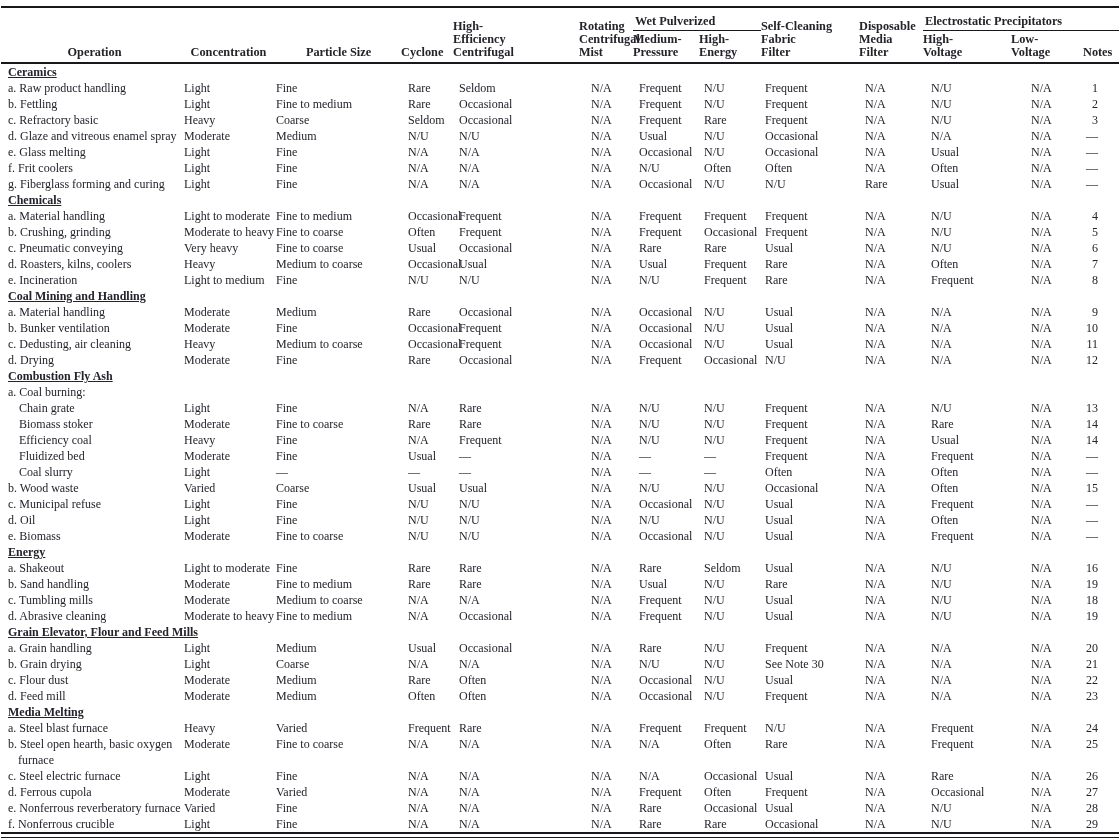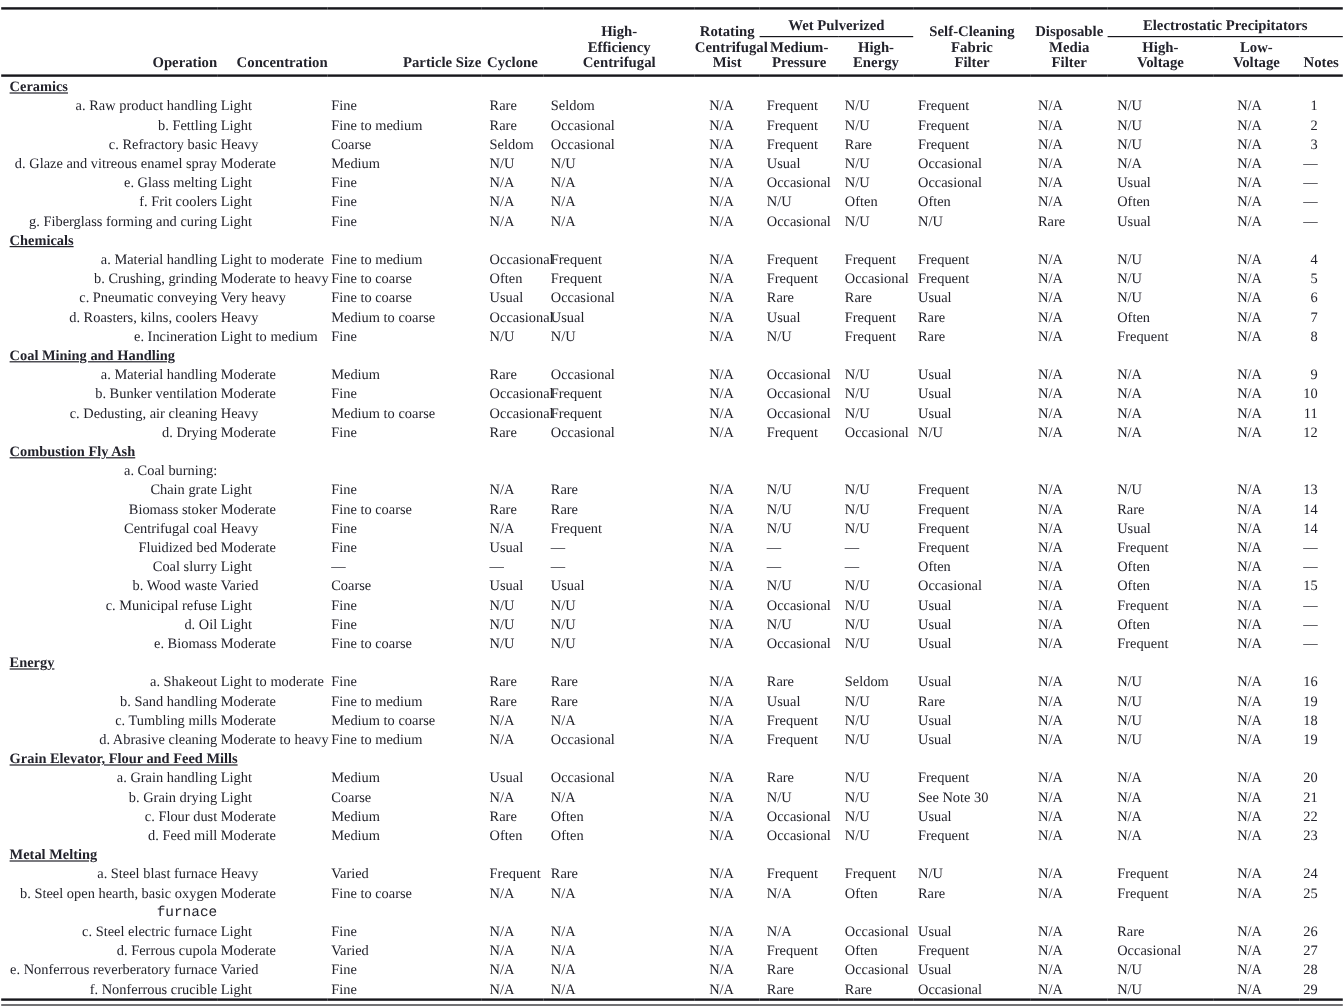--- a/index.html
+++ b/index.html
@@ -20,34 +20,34 @@
     border-top:2.5px solid var(--rule);
     border-bottom:2px solid var(--rule);
   }
   col.w1{width:180px}col.w2{width:92px}col.w3{width:128px}col.w4{width:52px}
   col.w5{width:126px}col.w6{width:54px}col.w7{width:66px}col.w8{width:62px}
   col.w9{width:98px}col.w10{width:64px}col.w11{width:88px}col.w12{width:72px}
   col.w13{width:36px}
   thead{border-bottom:2px solid var(--rule);}
   th{
     font-weight:bold;font-size:12.3px;line-height:13px;padding:2px 0 3px 0;
-    vertical-align:bottom;text-align:center;white-space:pre-line;overflow:visible;
+    vertical-align:bottom;text-align:left;white-space:pre-line;overflow:visible;
   }
   thead tr.r1 th.span{height:19px;border-bottom:1.4px solid var(--rule);padding:1px 2px 2px 2px;vertical-align:bottom;white-space:nowrap;}
-  th.hL{text-align:right;margin-top:48px;}
+  th.hL{text-align:center;margin-top:48px;}
   th.h1{padding-left:7px}th.h2{padding-left:3px}th.h3{padding-left:3px}
   tbody td{
     font-size:12px;line-height:16px;height:16px;padding:0;
     vertical-align:top;white-space:nowrap;overflow:visible;
   }
   td.section{font-weight:bold;padding-left:7px;text-decoration:underline;}
-  td.op{padding-left:7px;text-align:right;}
+  td.op{padding-left:7px;}
   td.op.ind{padding-left:18px;}
   td.op div{white-space:nowrap;}
-  td.op div.cont{padding-left:10px;font-family:Liberation Mono, monospace;}
+  td.op div.cont{padding-left:10px;}
   td.v2{padding-left:3px}td.v3{padding-left:3px}td.v4{padding-left:7px}
   td.v5{padding-left:6px}td.v6{padding-left:12px}td.v7{padding-left:6px}
   td.v8{padding-left:5px}td.v9{padding-left:4px}td.v10{padding-left:6px}
   td.v11{padding-left:8px}td.v12{padding-left:20px}
   td.v13{text-align:right;padding-right:21px}
   .bottom-rule{width:1118px;height:3px;border-bottom:1.5px solid var(--rule);}
 </style>
 </head>
 <body>
 
@@ -420,21 +420,21 @@
           <td class="v7">N/U</td>
           <td class="v8">N/U</td>
           <td class="v9">Frequent</td>
           <td class="v10">N/A</td>
           <td class="v11">Rare</td>
           <td class="v12">N/A</td>
           <td class="v13">14</td>
         </tr>
         <tr>
           <td class="op ind">
-            <div>Centrifugal coal</div>
+            <div>Efficiency coal</div>
           </td>
           <td class="v2">Heavy</td>
           <td class="v3">Fine</td>
           <td class="v4">N/A</td>
           <td class="v5">Frequent</td>
           <td class="v6">N/A</td>
           <td class="v7">N/U</td>
           <td class="v8">N/U</td>
           <td class="v9">Frequent</td>
           <td class="v10">N/A</td>
@@ -680,21 +680,21 @@
           <td class="v6">N/A</td>
           <td class="v7">Occasional</td>
           <td class="v8">N/U</td>
           <td class="v9">Frequent</td>
           <td class="v10">N/A</td>
           <td class="v11">N/A</td>
           <td class="v12">N/A</td>
           <td class="v13">23</td>
         </tr>
         <tr>
-          <td colspan="13" class="section">Metal Melting</td>
+          <td colspan="13" class="section">Media Melting</td>
         </tr>
         <tr>
           <td class="op">
             <div>a. Steel blast furnace</div>
           </td>
           <td class="v2">Heavy</td>
           <td class="v3">Varied</td>
           <td class="v4">Frequent</td>
           <td class="v5">Rare</td>
           <td class="v6">N/A</td>

